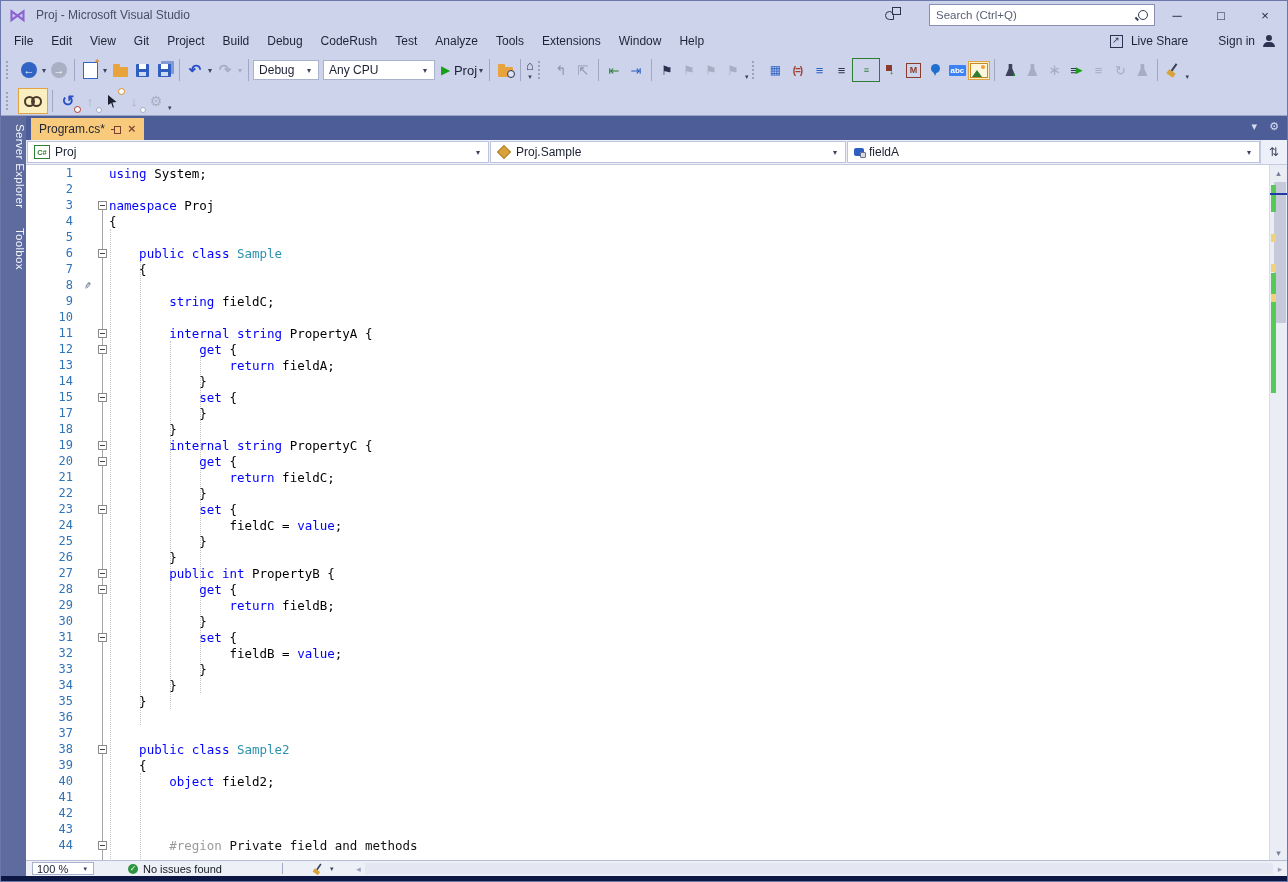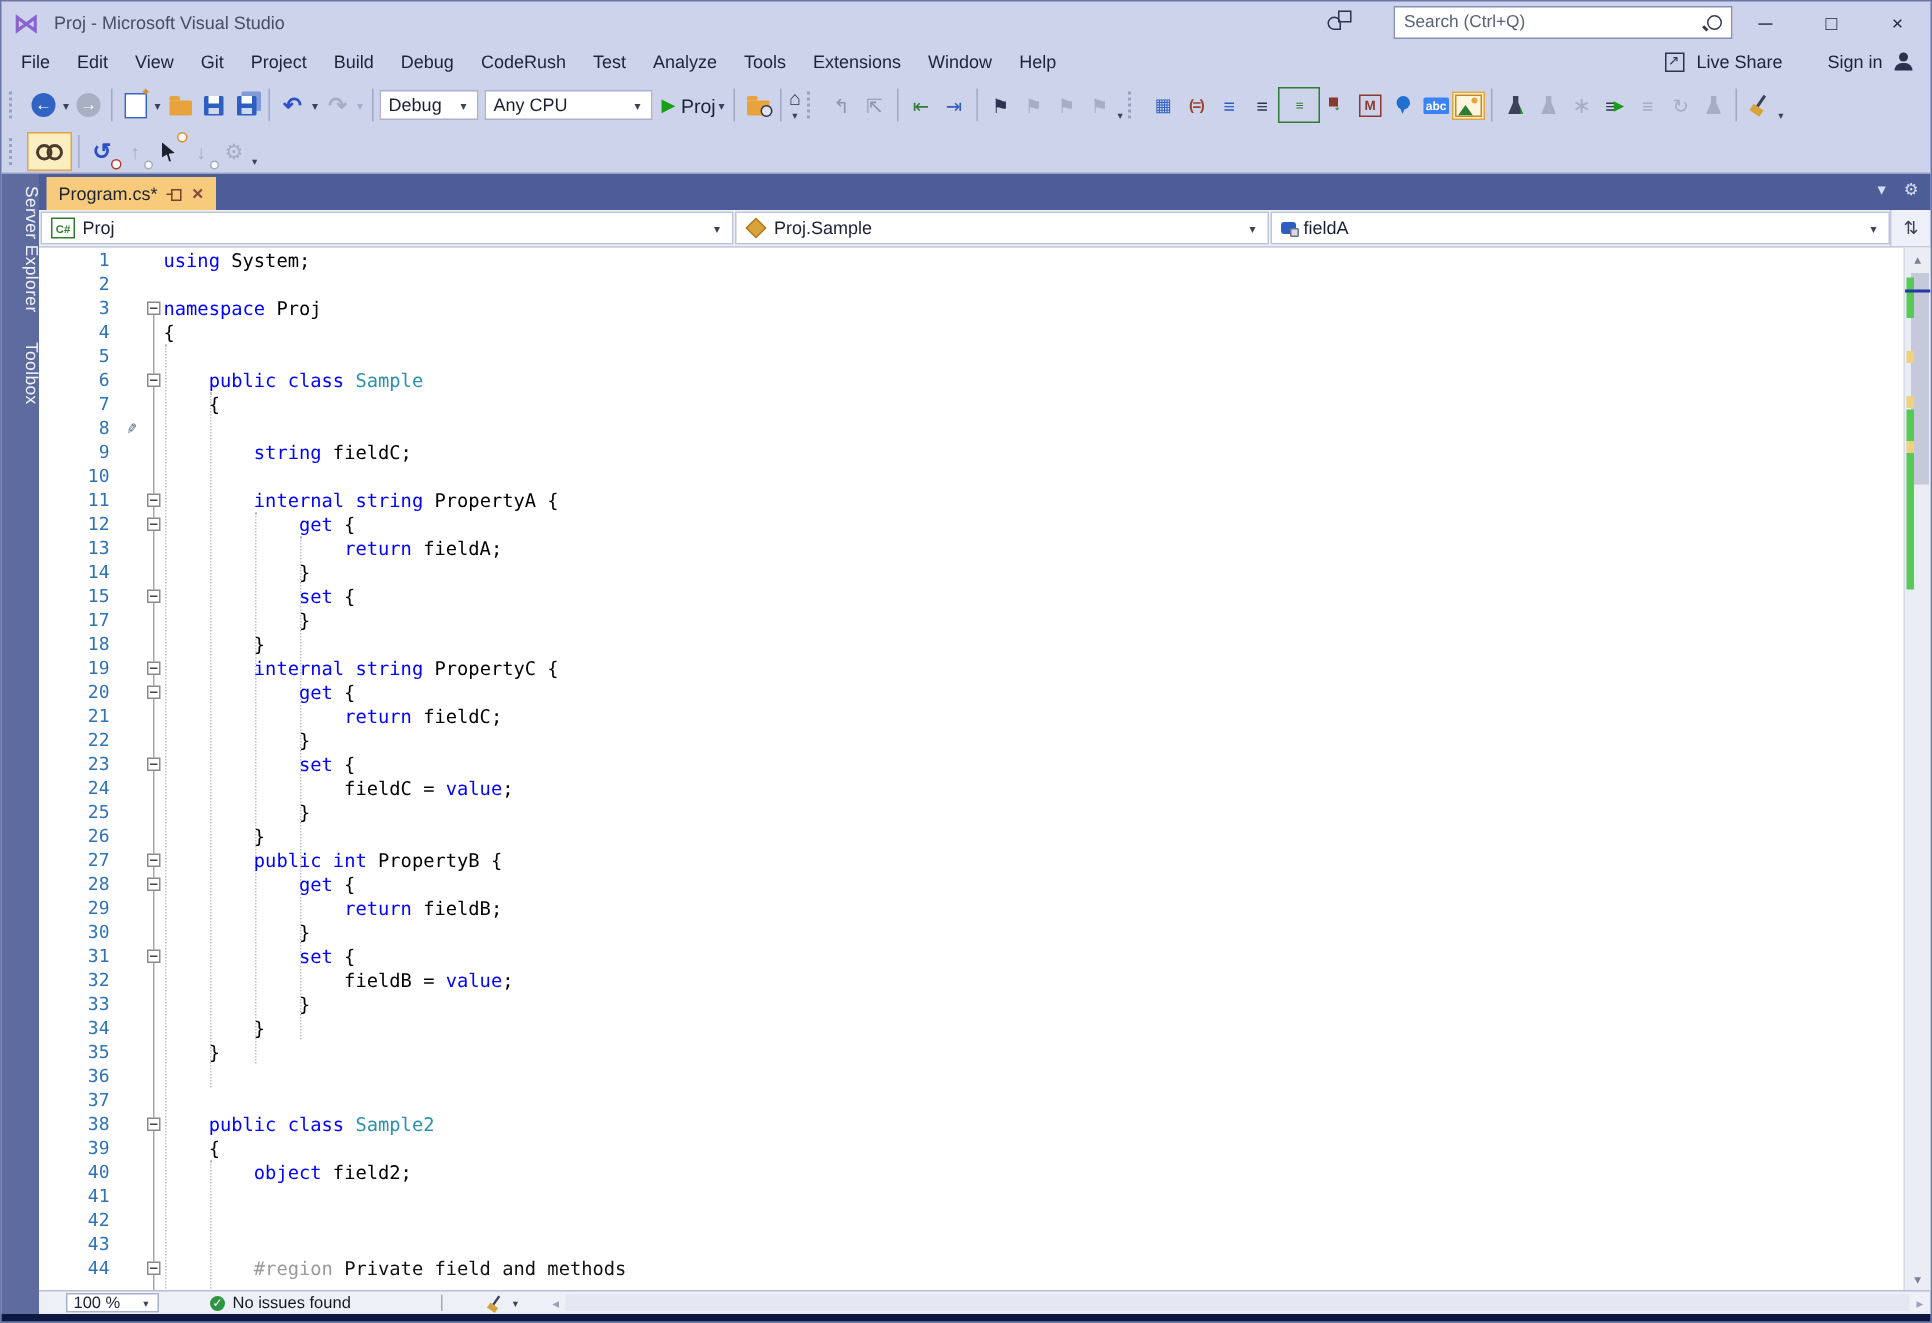--- a/index.html
+++ b/index.html
@@ -120,21 +120,21 @@
   .outline-line{position:absolute;left:76px;top:40px;height:656px;border-left:1px solid #a5a5a5;z-index:1;}
   
   .vscroll{position:absolute;right:0;top:0;bottom:0;width:17px;background:#ebedf5;border-left:1px solid #d8dbe8;z-index:3;}
   .varrow{position:absolute;left:0;width:17px;height:15px;display:flex;align-items:center;justify-content:center;color:#7b8098;font-size:9px;}
   .vup{top:0;} .vdown{bottom:0;}
   .vthumb{position:absolute;left:4px;right:1px;background:#c5c9d9;}
   .vmark{position:absolute;left:1px;width:5px;}
   .vcaret{position:absolute;left:0;right:0;height:2px;}
   
   .bottombar{height:15px;background:#eef0f8;border-top:1px solid #b7bdd4;display:flex;align-items:center;flex:0 0 auto;font-size:11px;}
-  .zoomcombo{width:62px;height:13px;background:#fff;border:1px solid #a9b1cd;display:flex;align-items:center;padding:0 4px;margin-left:18px;box-sizing:border-box;}
+  .zoomcombo{width:62px;height:13px;background:#fff;border:1px solid #a9b1cd;display:flex;align-items:center;padding:0 4px;margin-left:6px;box-sizing:border-box;}
   .zoomcombo .caret{margin-left:auto;font-size:7px;}
   .health{display:flex;align-items:center;gap:5px;margin-left:34px;color:#14181f;}
   .checkcircle{width:10px;height:10px;border-radius:50%;background:#2d9440;color:#fff;font-size:8px;display:flex;align-items:center;justify-content:center;}
   .bsep{width:1px;height:11px;background:#a0a8c6;margin-left:60px;}
   .minibroom{margin-left:28px;display:flex;align-items:center;gap:3px;}
   .minibroom .broom{transform:scale(.8);}
   .hscroll{flex:1;display:flex;align-items:center;margin-left:16px;color:#9aa0b8;font-size:9px;}
   .hscroll .ha{width:14px;text-align:center;}
   .htrack{flex:1;height:11px;background:#e4e7f1;}
   .statusstrip{height:5px;background:#0d1743;flex:0 0 auto;}

